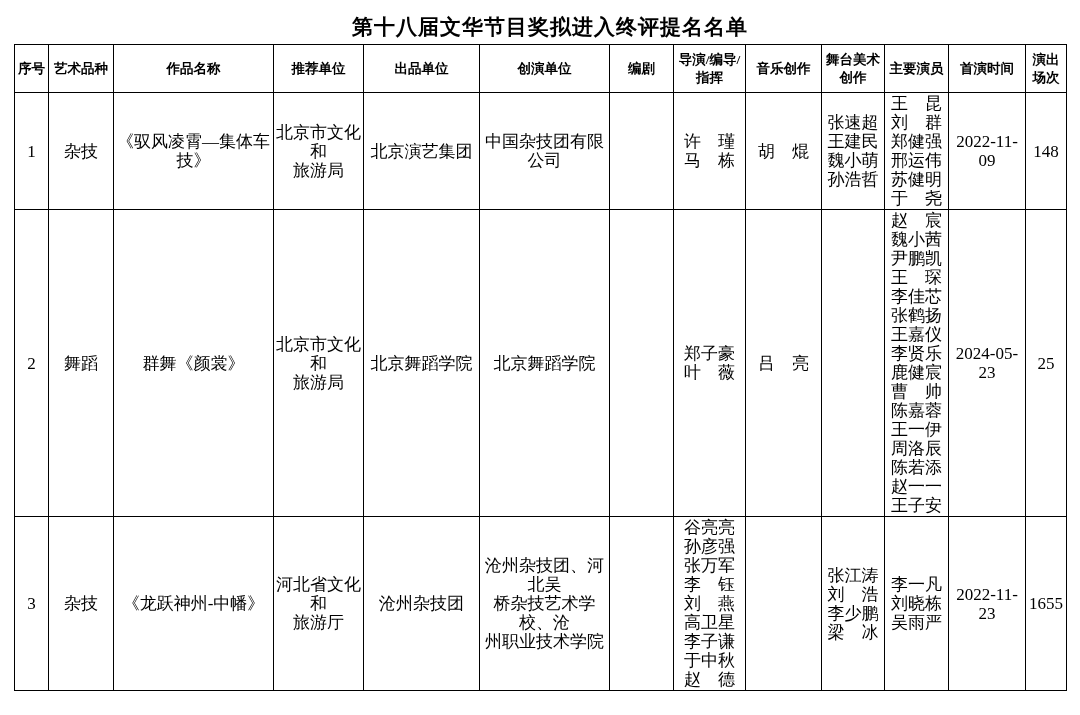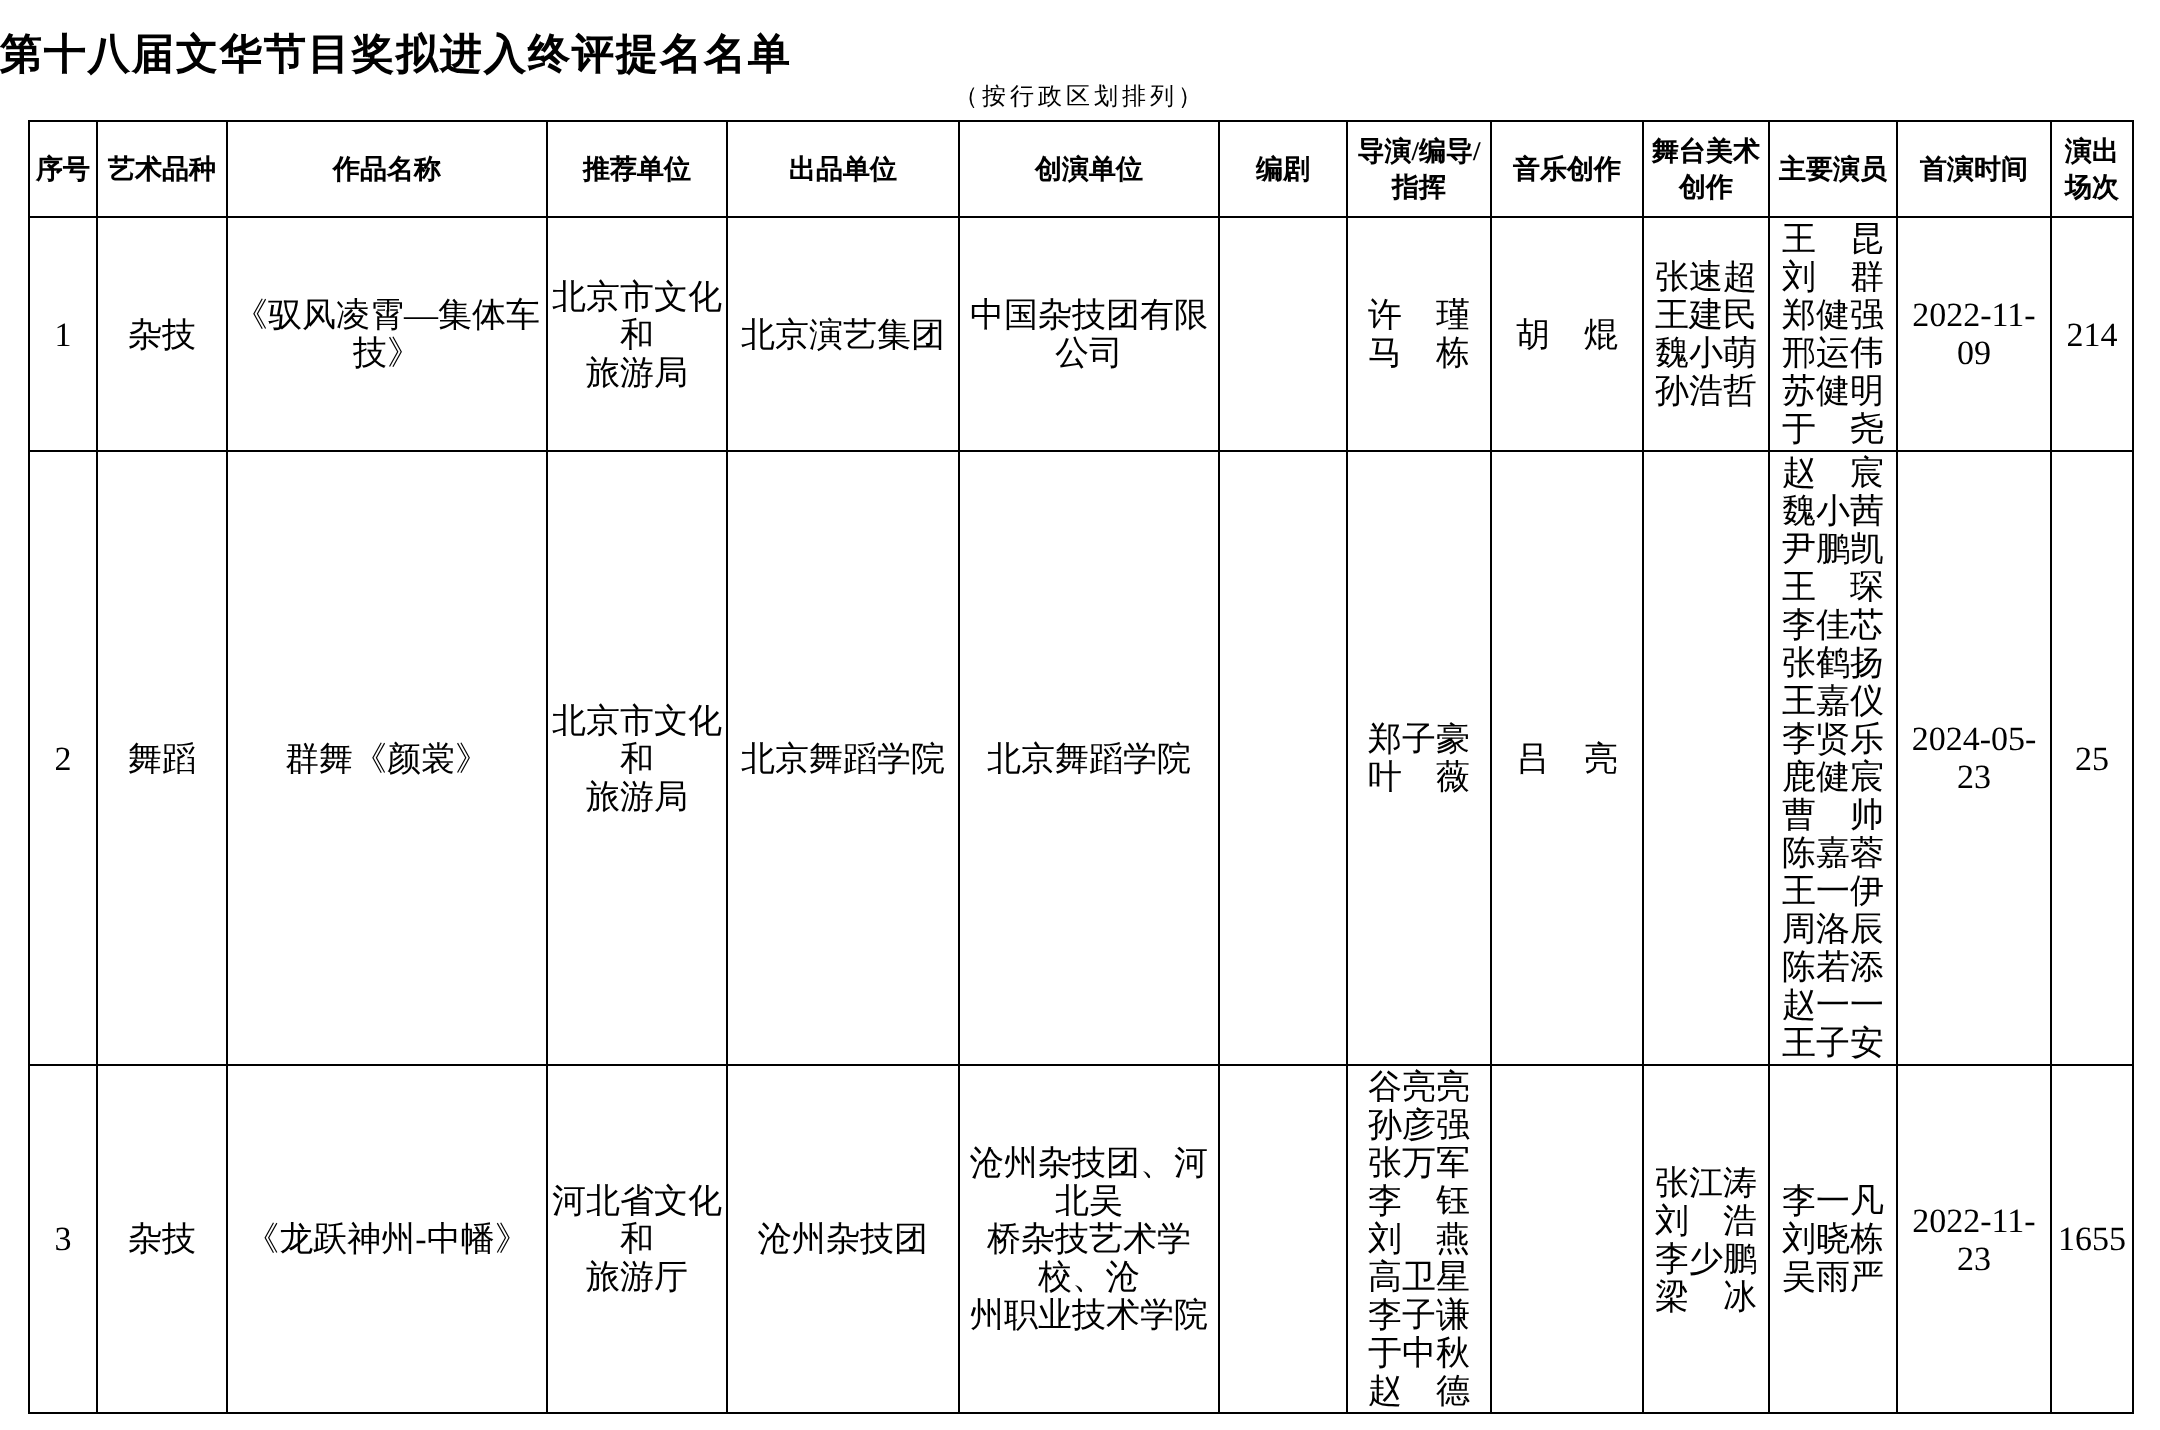--- a/index.html
+++ b/index.html
@@ -12,24 +12,26 @@
     width: 1080px;
     height: 715px;
     background: #ffffff;
     font-family: "Liberation Serif", "DejaVu Serif", serif;
     color: #000000;
     overflow: hidden;
   }
   .doc-title {
     margin: 0;
     padding-top: 14px;
+    text-align: center;
     font-size: 21px;
     line-height: 26px;
     font-weight: bold;
     letter-spacing: 1px;
+    padding-left: 20px;
   }
   .doc-subtitle {
     margin: 0;
     text-align: center;
     font-size: 12px;
     line-height: 16px;
     font-weight: normal;
     letter-spacing: 2px;
   }
   table.award-table {
@@ -58,21 +60,20 @@
   tr.row-1 { height: 97px; }
   tr.row-2 { height: 270px; }
   tr.row-3 { height: 173px; }
 </style>
 </head>
 <body>
 
 <div class="page">
 
   <h1 class="doc-title">第十八届文华节目奖拟进入终评提名名单</h1>
-  <div class="doc-subtitle">（按行政区划排列）</div>
 
   <table class="award-table">
     <colgroup>
       <col style="width:34px">
         <col style="width:65px">
         <col style="width:160px">
       <col style="width:90px">
         <col style="width:116px">
         <col style="width:130px">
       <col style="width:64px">
@@ -120,21 +121,21 @@
 王建民
 魏小萌
 孙浩哲</td>
         <td>王　昆
 刘　群
 郑健强
 邢运伟
 苏健明
 于　尧</td>
         <td>2022-11-09</td>
-        <td>214</td>
+        <td>148</td>
       </tr>
       <tr class="row-2">
         <td>2</td>
         <td>舞蹈</td>
         <td>群舞《颜裳》</td>
         <td>北京市文化和
 旅游局</td>
         <td>北京舞蹈学院</td>
         <td>北京舞蹈学院</td>
         <td></td>

